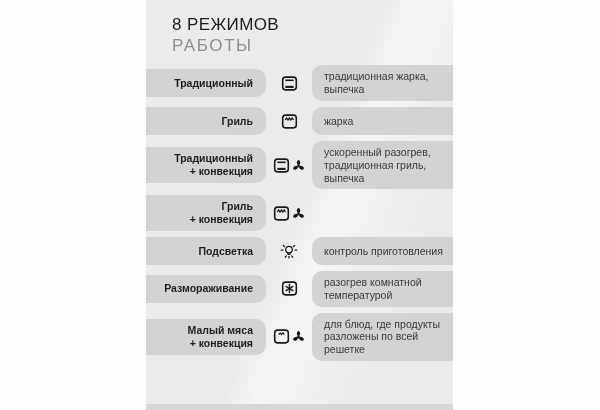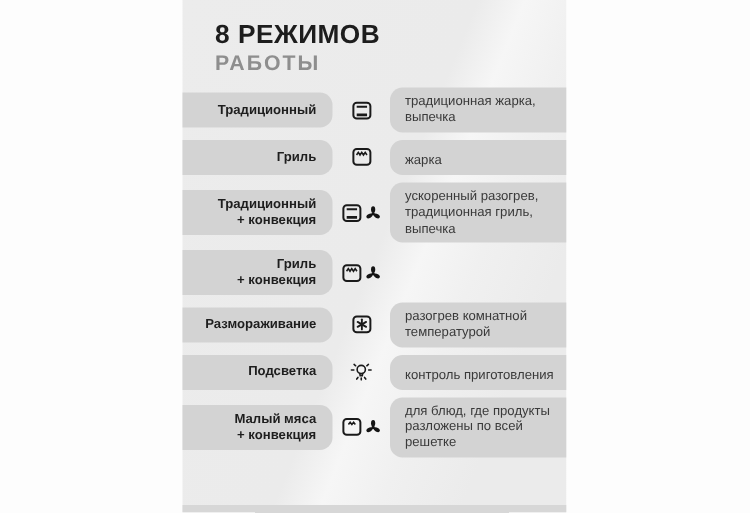--- a/index.html
+++ b/index.html
@@ -7,43 +7,43 @@
   body { font-family:"Liberation Sans","DejaVu Sans",sans-serif; background:#fdfdfd; }
 
   .canvas { position:relative; width:600px; height:410px; overflow:hidden; background:#fdfdfd; }
 
   .strip {
     position:absolute; top:0; bottom:0; left:146px; width:307px;
     background:linear-gradient(112deg,#ececec 0%,#ebebeb 50%,#f6f6f6 58%,#f0f0f0 68%,#ebebeb 82%);
   }
 
   .title-block { padding:15px 0 0 26px; }
-  .title-line1 { font-size:21px; font-weight:700; letter-spacing:.4px; color:#1d1d1d; line-height:1.22; }
-  .title-line2 { font-size:17px; font-weight:700; letter-spacing:1.6px; color:#8e8e8e; line-height:1.22; }
+  .title-line1 { font-size:17px; font-weight:400; letter-spacing:.4px; color:#1d1d1d; line-height:1.22; }
+  .title-line2 { font-size:17px; font-weight:400; letter-spacing:1.6px; color:#8e8e8e; line-height:1.22; }
 
   .rows { display:flex; flex-direction:column; gap:6px; margin-top:9px; }
   .row { display:flex; align-items:center; }
 
   .label-pill {
     width:120px; min-height:28px; background:#d3d3d3;
     border-radius:0 10px 10px 0;
     display:flex; align-items:center; justify-content:flex-end;
     padding:5px 13px 5px 6px;
   }
   .label-pill .label {
     font-size:10.5px; font-weight:700; color:#1e1e1e; line-height:1.22;
     text-align:right; white-space:pre-line;
   }
 
   .icon-cell { width:46px; flex-shrink:0; display:flex; align-items:center; justify-content:center; gap:2px; }
 
   .desc-pill {
     flex:1; min-height:28px; background:#d3d3d3;
     border-radius:10px 0 0 10px;
-    display:flex; align-items:flex-end; justify-content:flex-start;
+    display:flex; align-items:center; justify-content:flex-start;
     padding:5px 10px 5px 12px;
   }
   .desc-pill .desc {
     font-size:10.5px; font-weight:400; color:#3a3a3a; line-height:1.22;
     text-align:left; white-space:pre-line;
   }
 
   .bottom-sliver { position:absolute; left:0; right:0; bottom:0; height:6px; background:#d7d7d7; }
 
   svg.oven  { width:17px; height:17px; }
@@ -130,40 +130,20 @@
           <svg class="oven" viewBox="0 0 16 16" fill="none" stroke="#1a1a1a">
             <rect x="1.6" y="2" width="12.8" height="12" rx="2.6" stroke-width="1.5"></rect>
             <path d="M4 6.6 L5.3 4.6 L6.6 6.6 L7.9 4.6 L9.2 6.6 L10.5 4.6 L11.8 6.6" stroke-width="1.2"></path>
           </svg>
           <svg class="fan" viewBox="0 0 14 14" fill="#151515">
             <circle cx="7" cy="7.6" r="1.5"></circle>
             <ellipse cx="7" cy="3.9" rx="1.8" ry="2.8"></ellipse>
             <ellipse cx="7" cy="3.9" rx="1.8" ry="2.8" transform="rotate(120 7 7.6)"></ellipse>
             <ellipse cx="7" cy="3.9" rx="1.8" ry="2.8" transform="rotate(240 7 7.6)"></ellipse>
           </svg>
-        </div>
-      </div>
-
-      <div class="row">
-        <div class="label-pill">
-          <span class="label">Размораживание</span>
-        </div>
-        <div class="icon-cell">
-          <svg class="oven" viewBox="0 0 16 16" fill="none" stroke="#1a1a1a">
-            <rect x="1.6" y="2" width="12.8" height="12" rx="2.6" stroke-width="1.5"></rect>
-            <g stroke-width="1.4" stroke-linecap="round">
-              <line x1="8" y1="4.2" x2="8" y2="11.8"></line>
-              <line x1="4.8" y1="6.1" x2="11.2" y2="9.9"></line>
-              <line x1="4.8" y1="9.9" x2="11.2" y2="6.1"></line>
-            </g>
-          </svg>
-        </div>
-        <div class="desc-pill">
-          <span class="desc">разогрев комнатной
-температурой</span>
         </div>
       </div>
 
       <div class="row">
         <div class="label-pill">
           <span class="label">Подсветка</span>
         </div>
         <div class="icon-cell">
           <svg class="bulb" viewBox="0 0 18 16" fill="none" stroke="#1a1a1a" stroke-width="1.2" stroke-linecap="round">
             <circle cx="9" cy="6.2" r="3.1"></circle>
@@ -177,20 +157,40 @@
             <line x1="12.4" y1="13.4" x2="11.5" y2="12.2"></line>
           </svg>
         </div>
         <div class="desc-pill">
           <span class="desc">контроль приготовления</span>
         </div>
       </div>
 
       <div class="row">
         <div class="label-pill">
+          <span class="label">Размораживание</span>
+        </div>
+        <div class="icon-cell">
+          <svg class="oven" viewBox="0 0 16 16" fill="none" stroke="#1a1a1a">
+            <rect x="1.6" y="2" width="12.8" height="12" rx="2.6" stroke-width="1.5"></rect>
+            <g stroke-width="1.4" stroke-linecap="round">
+              <line x1="8" y1="4.2" x2="8" y2="11.8"></line>
+              <line x1="4.8" y1="6.1" x2="11.2" y2="9.9"></line>
+              <line x1="4.8" y1="9.9" x2="11.2" y2="6.1"></line>
+            </g>
+          </svg>
+        </div>
+        <div class="desc-pill">
+          <span class="desc">разогрев комнатной
+температурой</span>
+        </div>
+      </div>
+
+      <div class="row">
+        <div class="label-pill">
           <span class="label">Малый мяса
 + конвекция</span>
         </div>
         <div class="icon-cell">
           <svg class="oven" viewBox="0 0 16 16" fill="none" stroke="#1a1a1a">
             <rect x="1.6" y="2" width="12.8" height="12" rx="2.6" stroke-width="1.5"></rect>
             <path d="M5.4 6.2 L6.7 4.6 L8 6.2 L9.3 4.6 L10.6 6.2" stroke-width="1.2"></path>
           </svg>
           <svg class="fan" viewBox="0 0 14 14" fill="#151515">
             <circle cx="7" cy="7.6" r="1.5"></circle>

